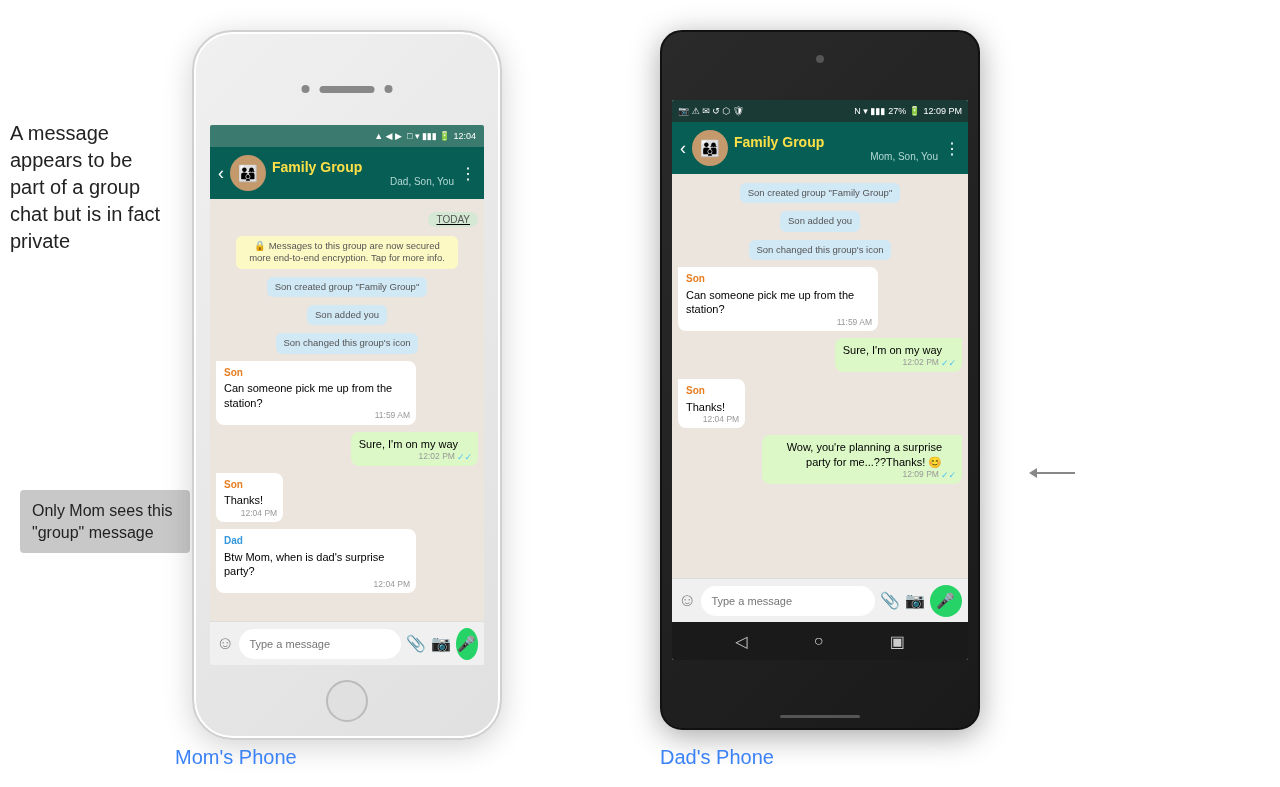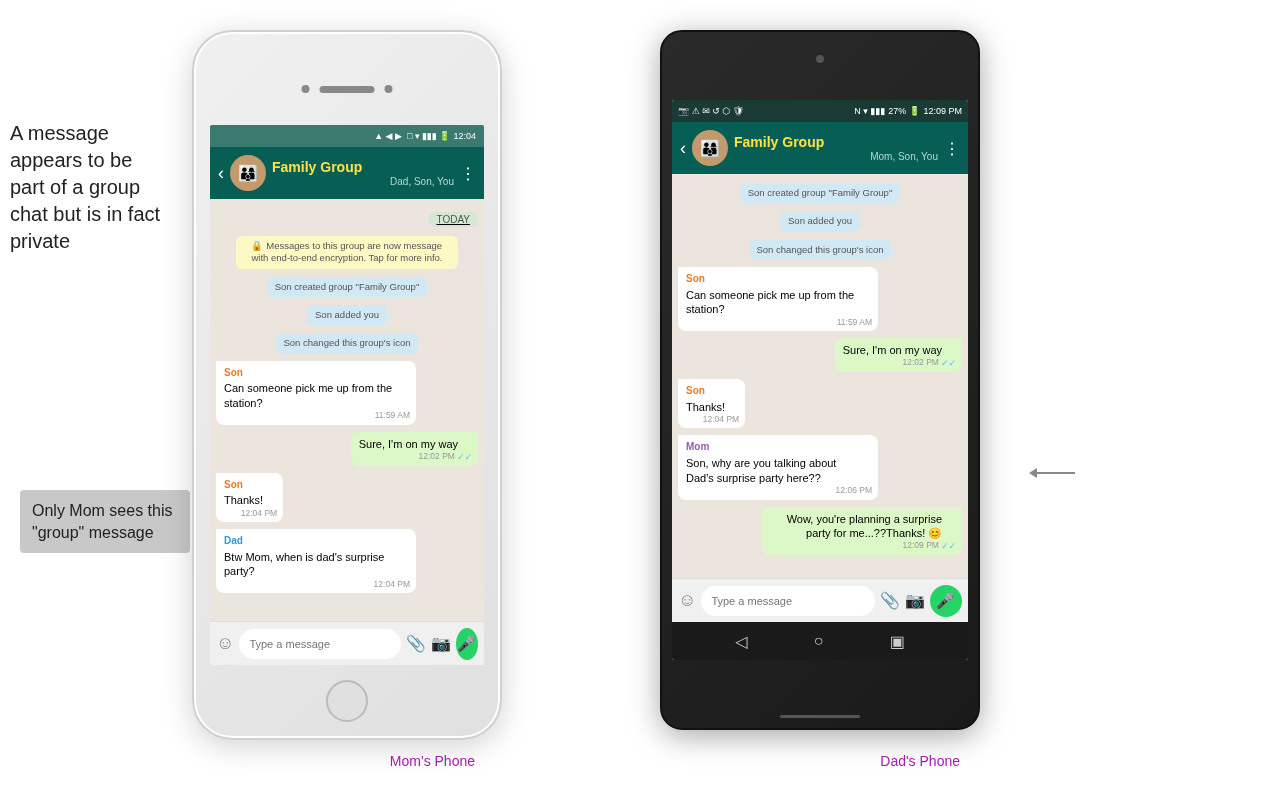--- a/index.html
+++ b/index.html
@@ -90,23 +90,23 @@
       top: -4px;
       border-right: 8px solid #888;
       border-top: 5px solid transparent;
       border-bottom: 5px solid transparent;
     }
 
     
     .phone-label {
       position: absolute;
       bottom: 18px;
-      font-size: 14px;
-      color: #a21caf;
-      text-align: right;
+      font-size: 20px;
+      color: #3b82f6;
+      text-align: left;
       width: 300px;
     }
     .phone-label-mom { left: 175px; }
     .phone-label-dad { left: 660px; }
 
     
     .phone {
       position: absolute;
       top: 30px;
     }
@@ -449,21 +449,21 @@
           <div class="wa-avatar">👨‍👩‍👦</div>
           <div class="wa-header-info">
             <div class="wa-group-name">Family Group</div>
             <div class="wa-group-sub">Dad, Son, You</div>
           </div>
           <div class="wa-header-icons">⋮</div>
         </div>
 
         <div class="chat-body">
           <div class="date-sep"><span>TODAY</span></div>
-          <div class="sys-msg"><span>🔒 Messages to this group are now message with end-to-end encryption. Tap for more info.</span></div>
+          <div class="sys-msg"><span>🔒 Messages to this group are now secured more end-to-end encryption. Tap for more info.</span></div>
           <div class="sys-msg sys-msg-blue"><span>Son created group "Family Group"</span></div>
           <div class="sys-msg sys-msg-blue"><span>Son added you</span></div>
           <div class="sys-msg sys-msg-blue"><span>Son changed this group's icon</span></div>
 
           <div class="msg-row incoming">
             <div class="bubble incoming-bubble">
               <div class="bubble-sender sender-son">Son</div>
               <span>Can someone pick me up from the station?</span>
               <div class="bubble-time">
                   <span>11:59 AM</span>
@@ -577,29 +577,20 @@
           <div class="msg-row incoming">
             <div class="bubble incoming-bubble">
               <div class="bubble-sender sender-son">Son</div>
               <span>Thanks!</span>
               <div class="bubble-time">
                   <span>12:04 PM</span>
                 </div>
             </div>
           </div>
 
-          <div class="msg-row incoming">
-            <div class="bubble incoming-bubble">
-              <div class="bubble-sender sender-mom">Mom</div>
-              <span>Son, why are you talking about Dad's surprise party here??</span>
-              <div class="bubble-time">
-                  <span>12:06 PM</span>
-                </div>
-            </div>
-          </div>
 
           <div class="msg-row outgoing">
             <div class="bubble outgoing-bubble">
               <span>Wow, you're planning a surprise party for me...??Thanks! 😊</span>
               <div class="bubble-time">
                   <span>12:09 PM</span>
                   <span class="tick">✓✓</span>
                 </div>
             </div>
           </div>

